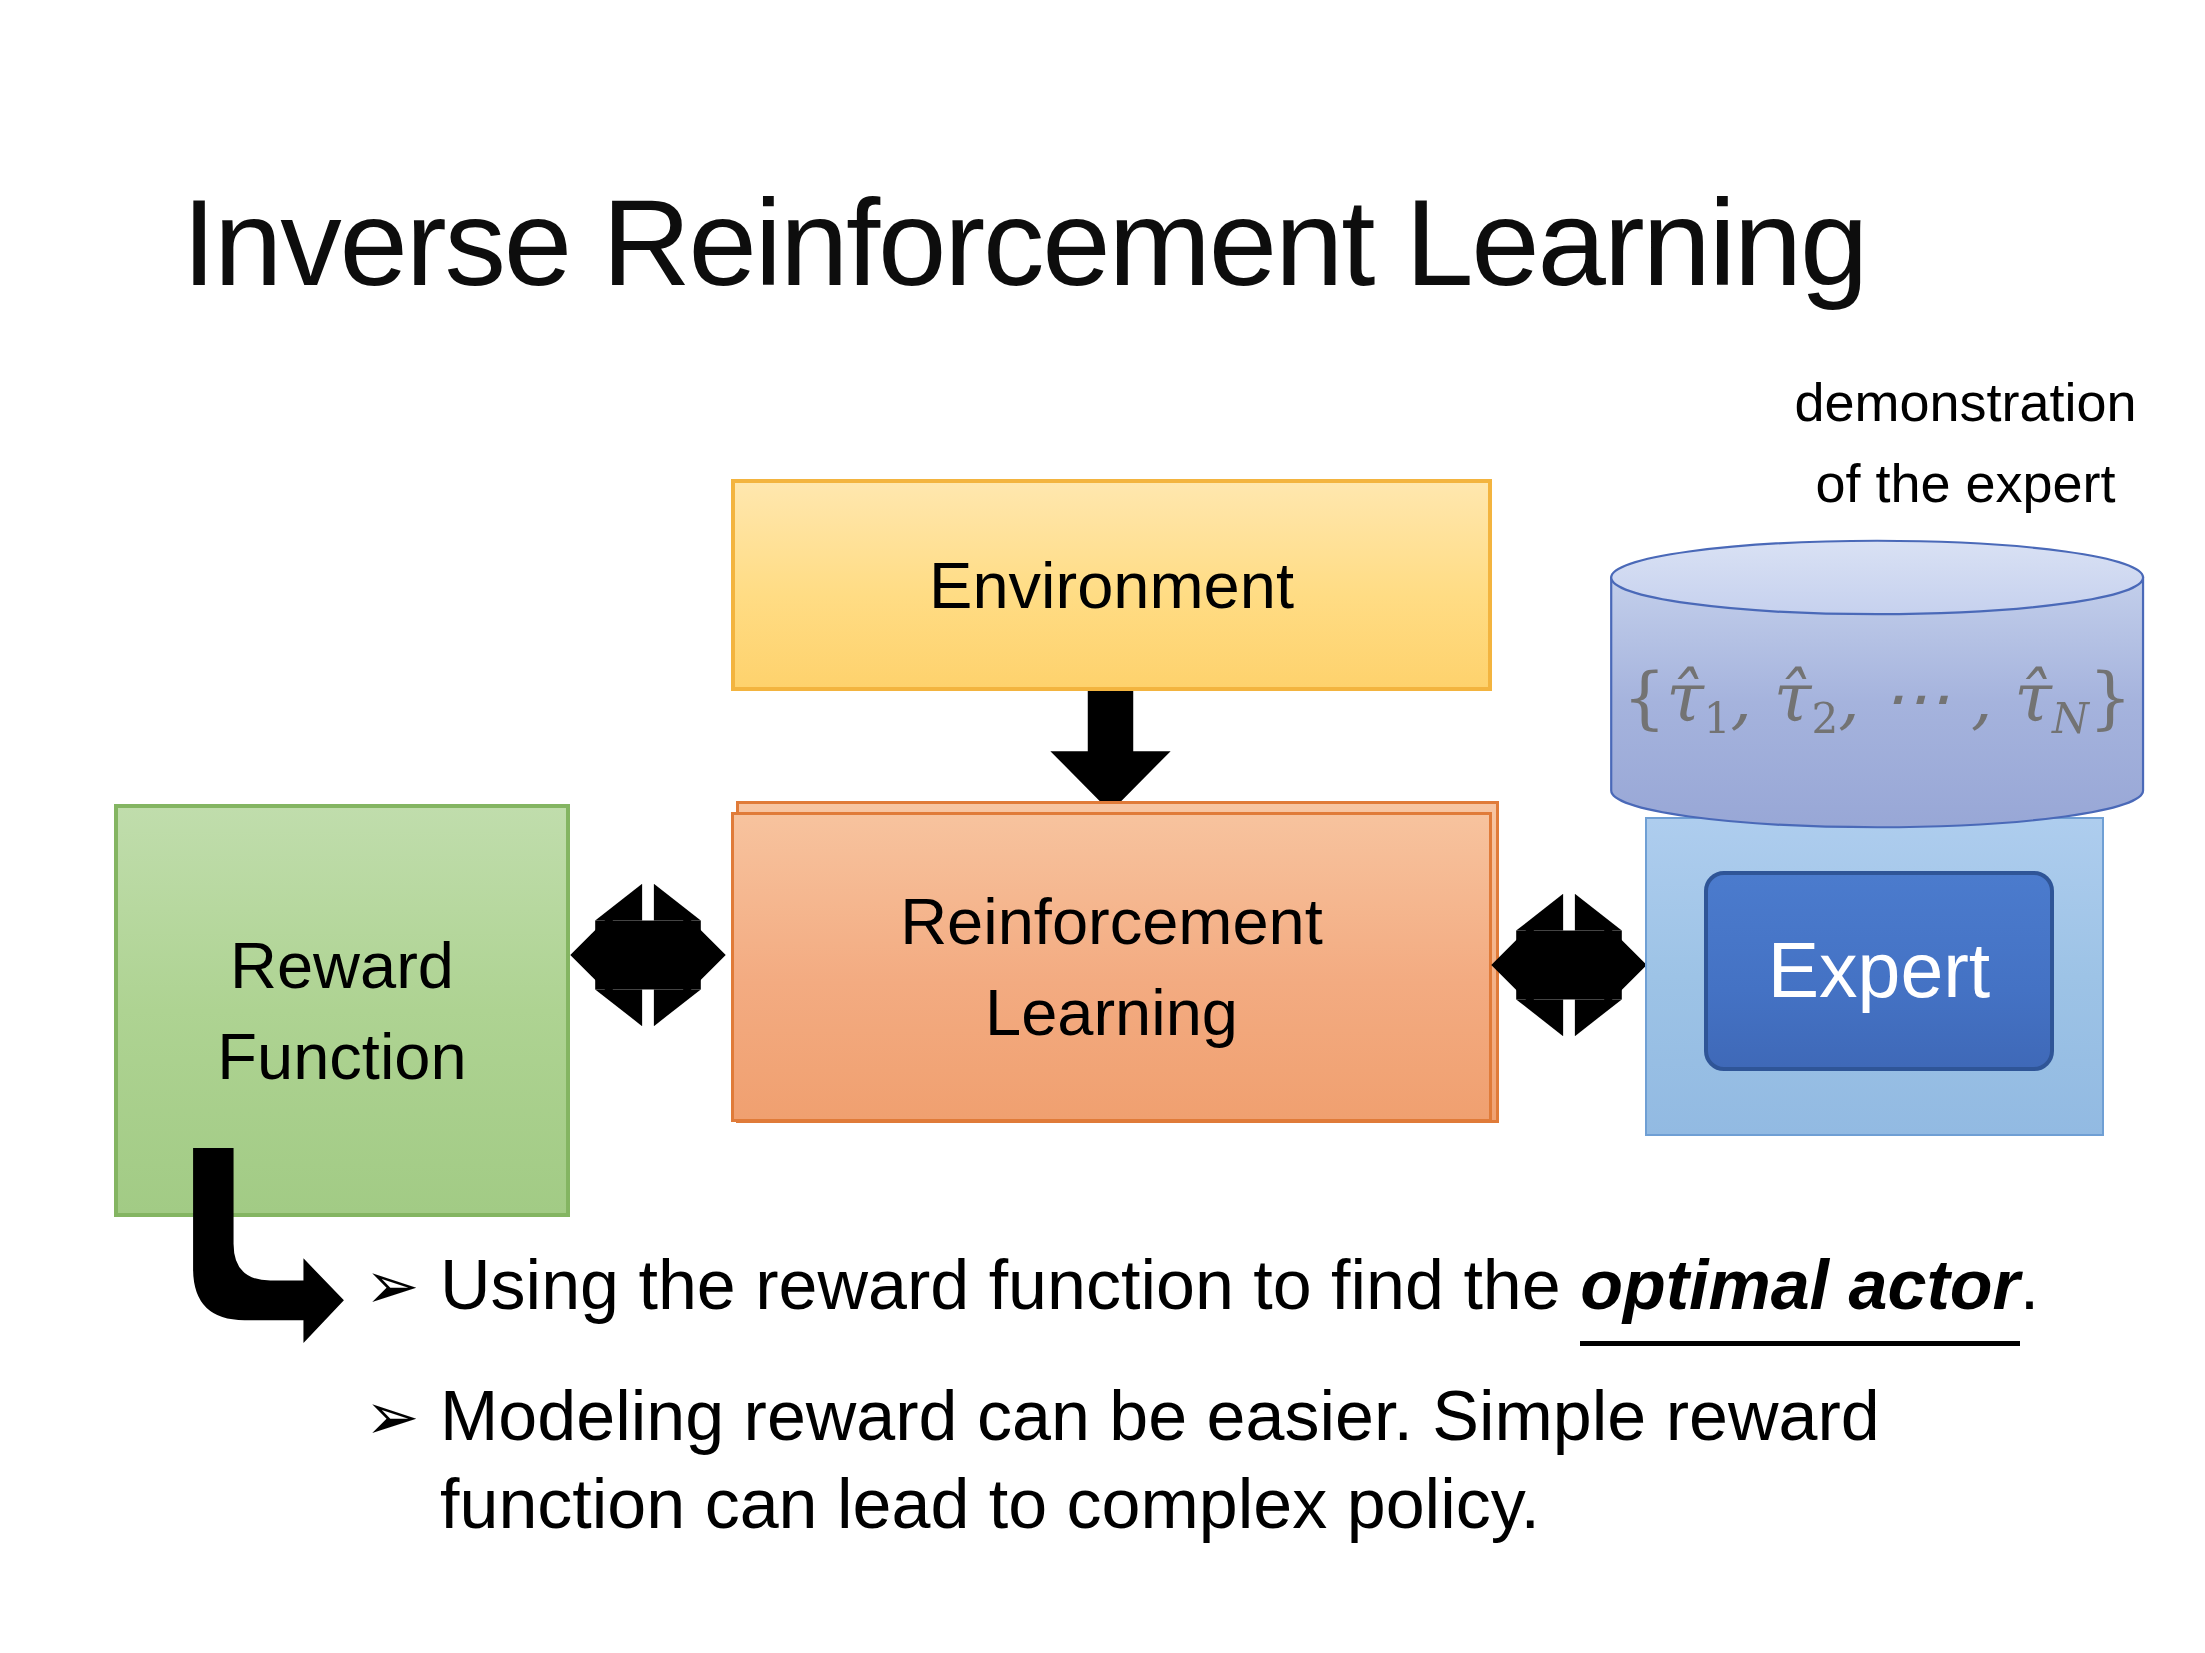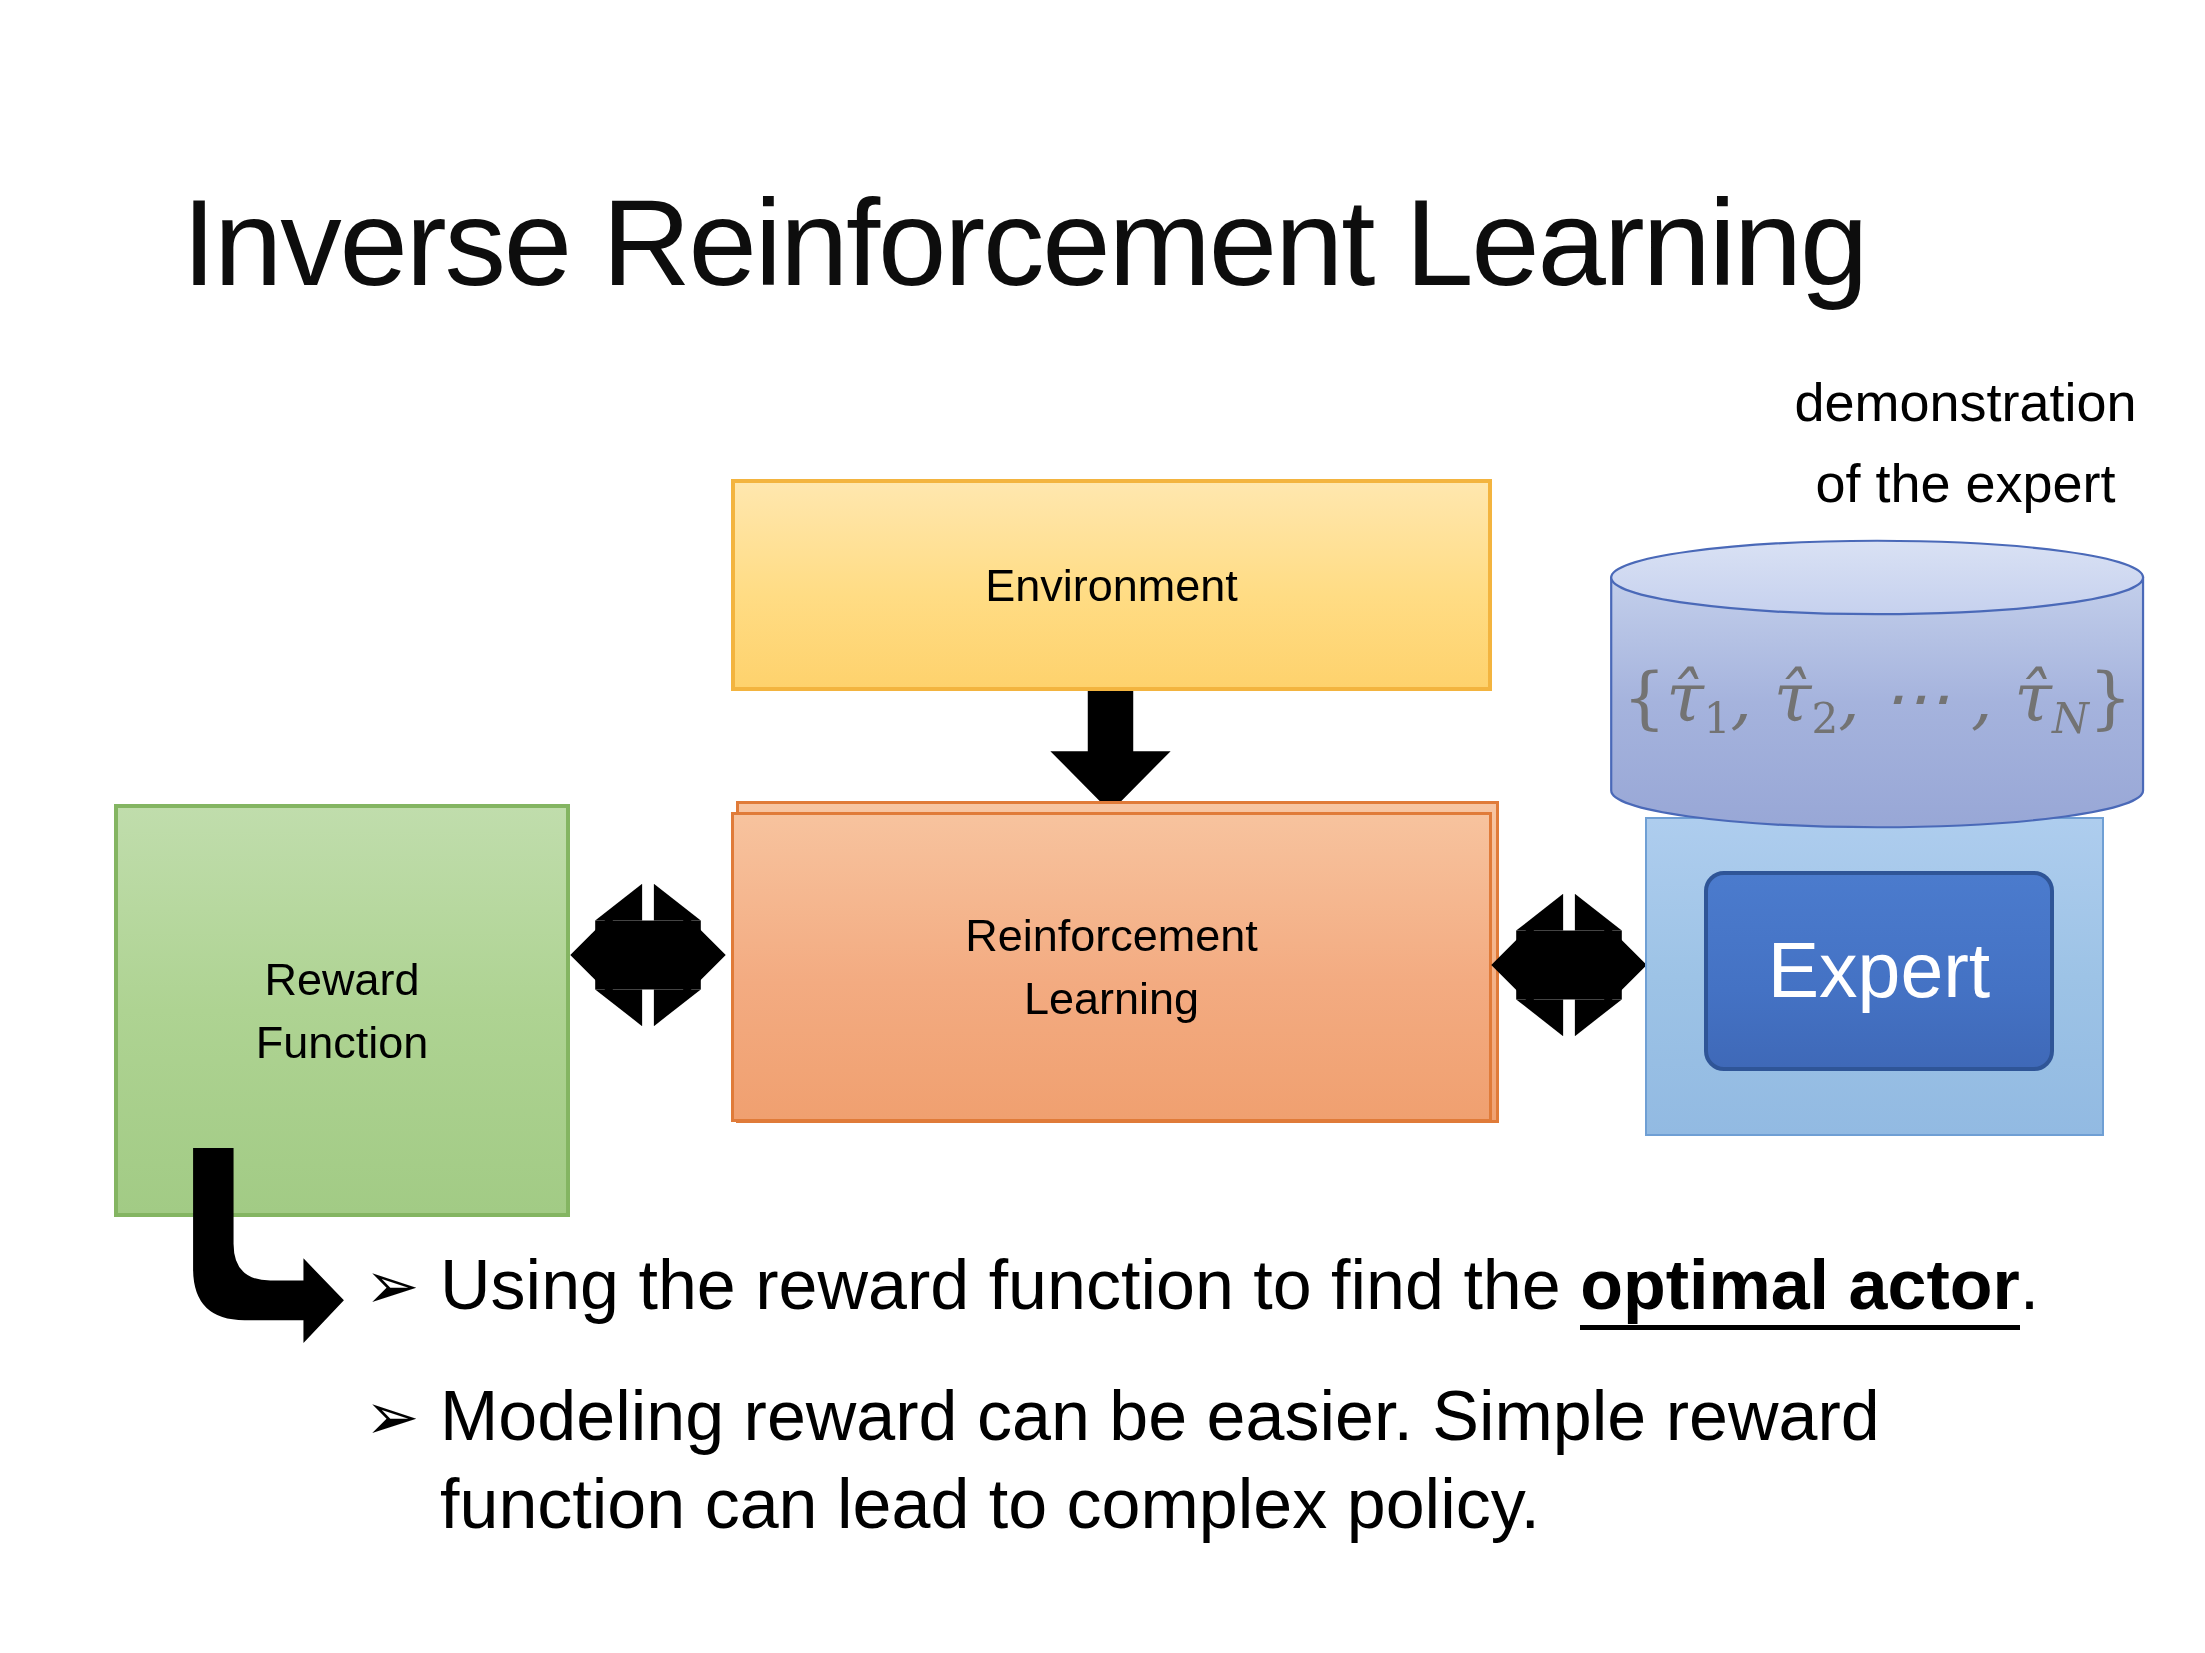--- a/index.html
+++ b/index.html
@@ -12,21 +12,21 @@
     position:absolute;left:182px;top:175px;font-size:123px;letter-spacing:-2.2px;
     line-height:1.1;white-space:nowrap;color:#0d0d0d;font-weight:400;
   }
   
   #caption{
     position:absolute;left:1668px;top:362px;width:595px;text-align:center;
     font-size:54px;line-height:1.5;
   }
   
   .box{position:absolute;display:flex;flex-direction:column;align-items:center;justify-content:center;
-       font-size:45px;line-height:1.4;text-align:center;box-sizing:border-box;}
+       font-size:65px;line-height:1.4;text-align:center;box-sizing:border-box;}
   #env-box{
     left:731px;top:479px;width:761px;height:212px;
     background:linear-gradient(180deg,#ffe7ae 0%,#ffdc84 55%,#fed26d 100%);
     border:4.4px solid #f3b43f;
   }
   #rl-box-back{
     position:absolute;left:736px;top:801px;width:763px;height:322px;
     background:linear-gradient(180deg,#f7c5a2,#f0a273);
     border:3.7px solid #e07b39;box-sizing:border-box;
   }
@@ -61,22 +61,22 @@
   #formula .brace{font-style:normal;}
   
   .arrow-svg{position:absolute;}
   
   .bullet{position:absolute;display:flex;align-items:flex-start;font-size:70px;line-height:1.25;}
   .bullet .marker{font-family:"DejaVu Sans",sans-serif;font-size:65px;line-height:1.35;margin-right:20.6px;flex:0 0 auto;}
   .bullet .btext{display:block;}
   #bullet-1{left:365px;top:1242px;white-space:nowrap;}
   #bullet-2{left:365px;top:1373px;}
   .em-underline{
-    font-weight:bold;
-    border-bottom:5.9px solid #000;padding-bottom:1px;
+    font-weight:bold;font-style:italic;
+    border-bottom:5.9px solid #000;padding-bottom:17px;
   }
   .b2line{display:block;}
 </style>
 </head>
 <body>
 
 <div id="slide">
 
   <div id="title">Inverse Reinforcement Learning</div>
 

